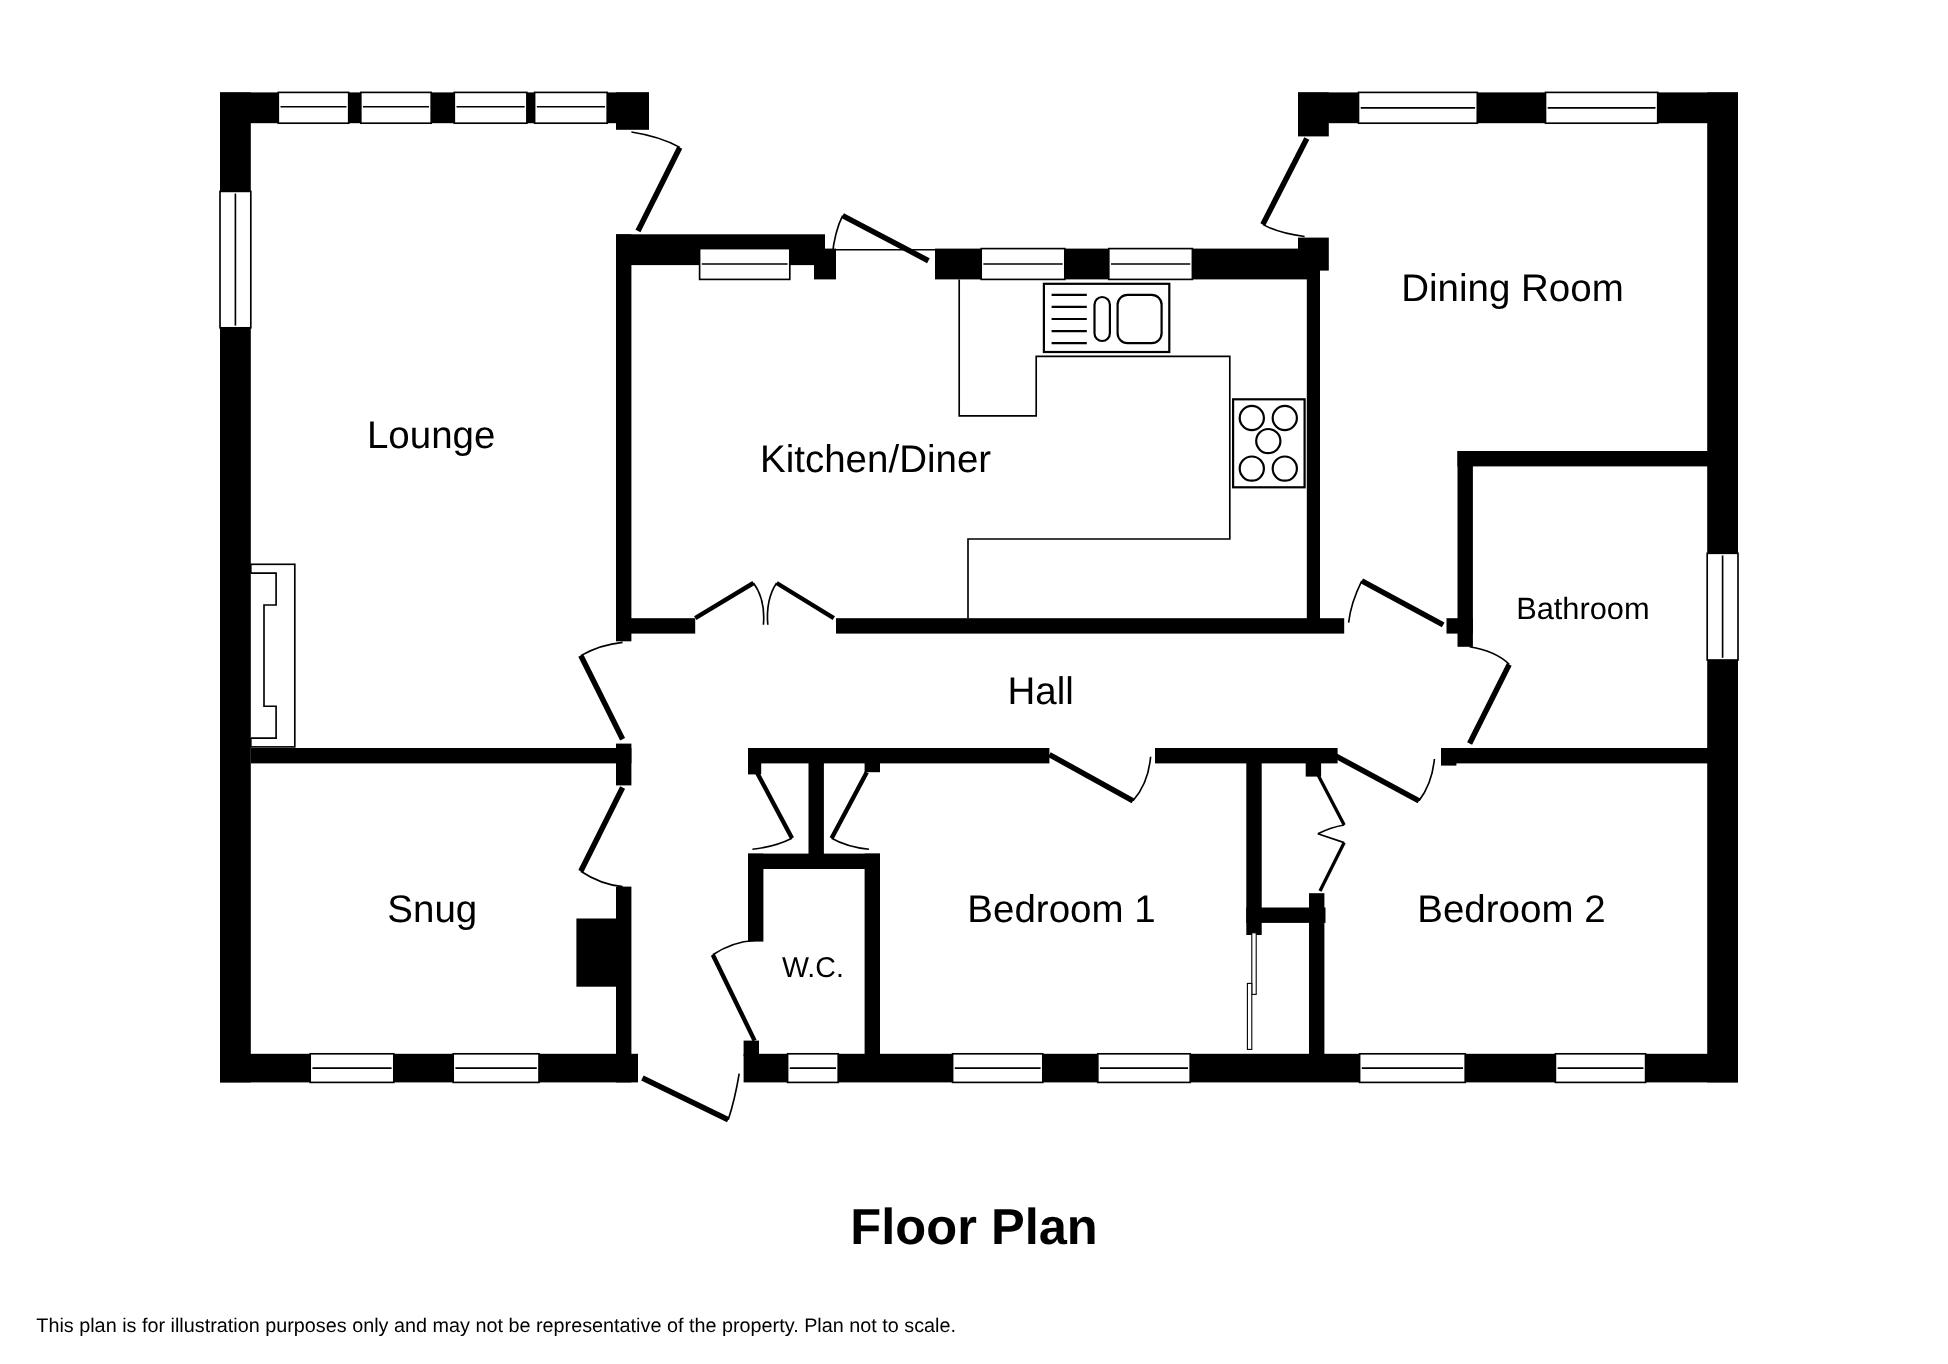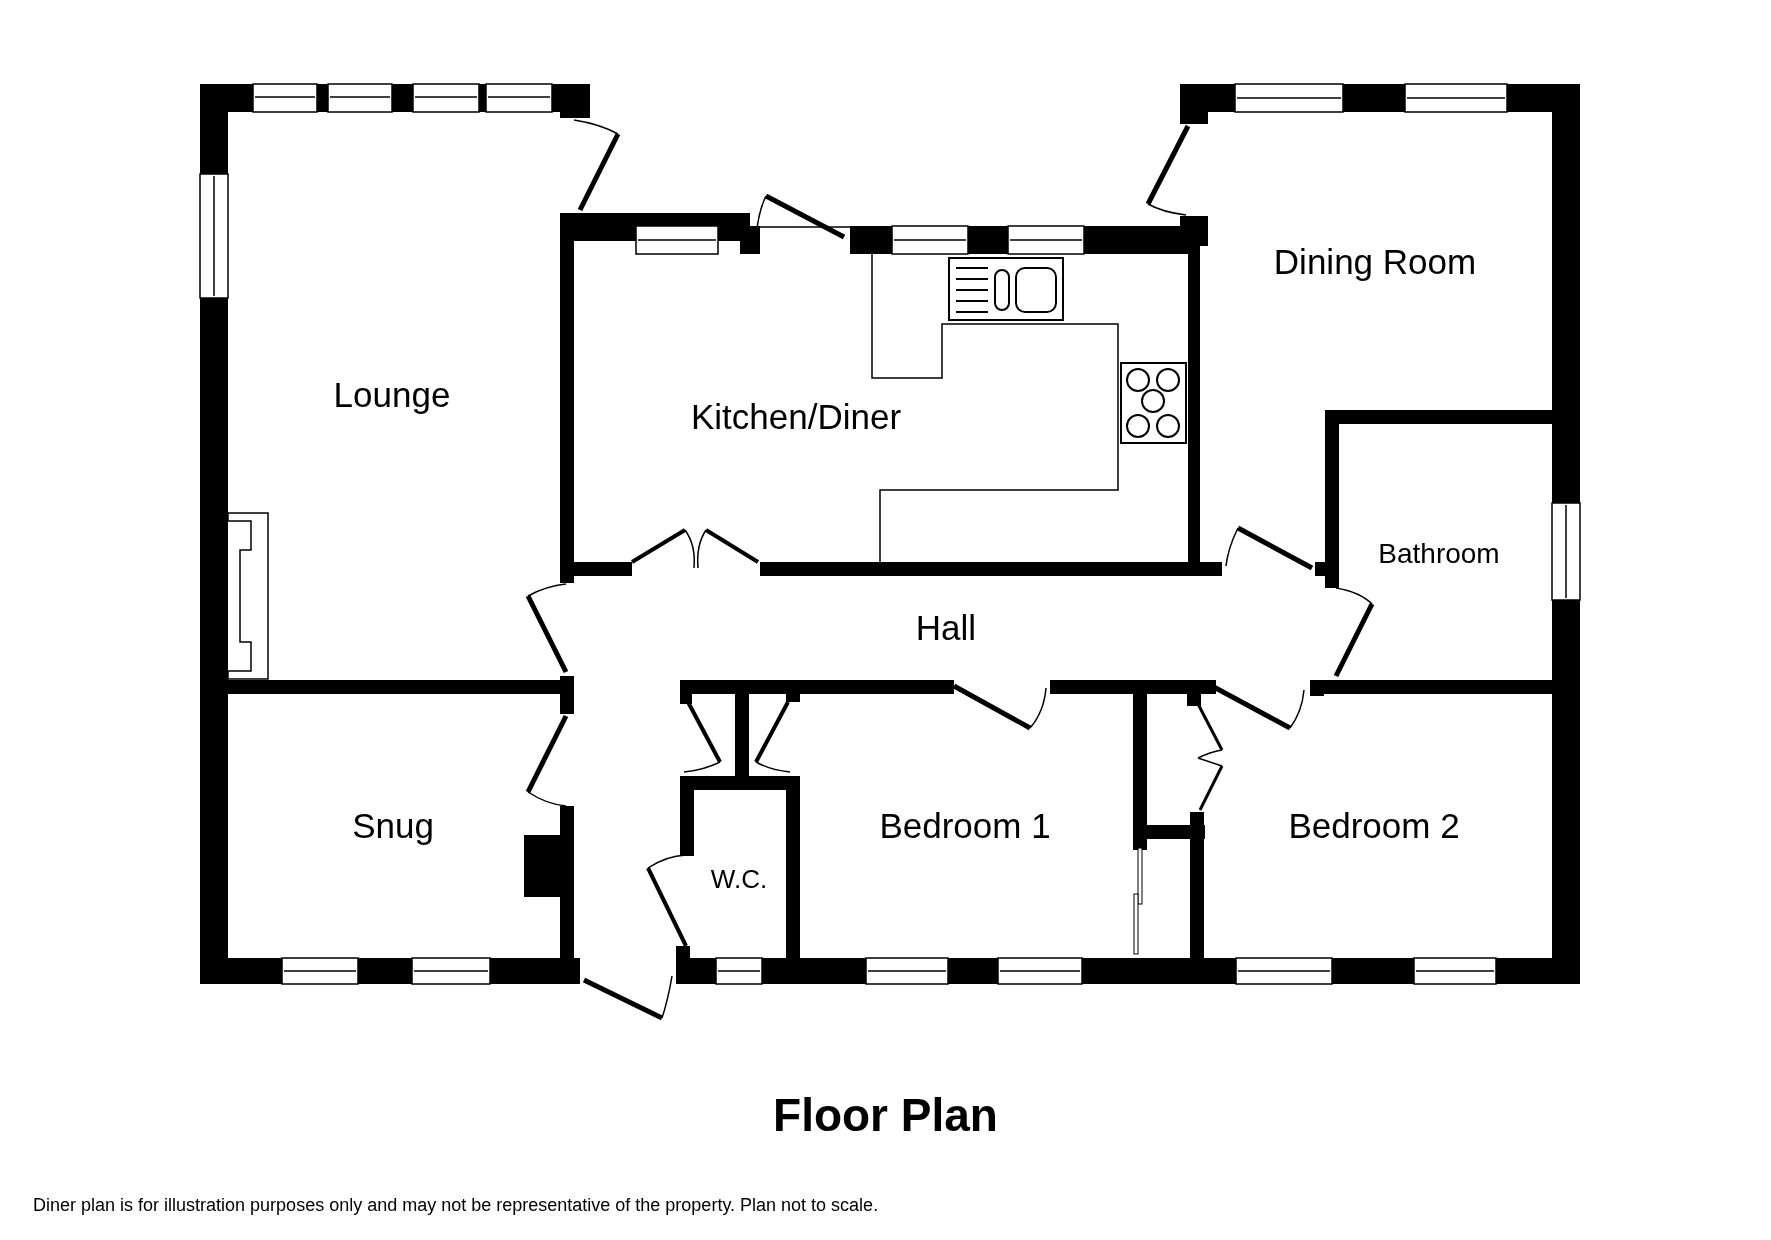--- a/index.html
+++ b/index.html
@@ -208,13 +208,13 @@
   <text class="room-label" x="1375" y="274" font-size="35" text-anchor="middle">Dining Room</text>
   <text class="room-label" x="1439" y="563" font-size="28" text-anchor="middle">Bathroom</text>
   <text class="room-label" x="946" y="640" font-size="35" text-anchor="middle">Hall</text>
   <text class="room-label" x="393" y="838" font-size="35" text-anchor="middle">Snug</text>
   <text class="room-label" x="739" y="888" font-size="26" text-anchor="middle">W.C.</text>
   <text class="room-label" x="965" y="838" font-size="35" text-anchor="middle">Bedroom 1</text>
   <text class="room-label" x="1374" y="838" font-size="35" text-anchor="middle">Bedroom 2</text>
 </svg>
 
 <div class="title">Floor Plan</div>
-<div class="disclaimer">Diner plan is for illustration purposes only and may not be representative of the property. Plan not to scale.</div>
+<div class="disclaimer">This plan is for illustration purposes only and may not be representative of the property. Plan not to scale.</div>
 
 </body></html>

